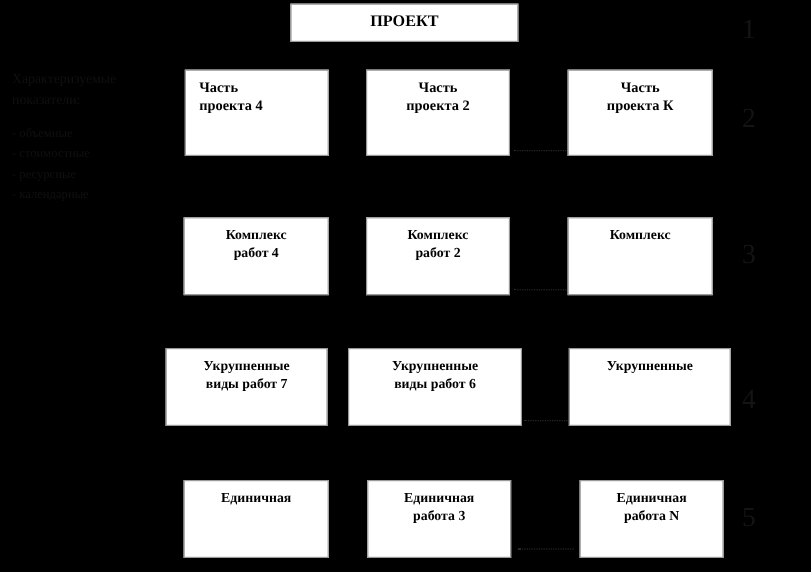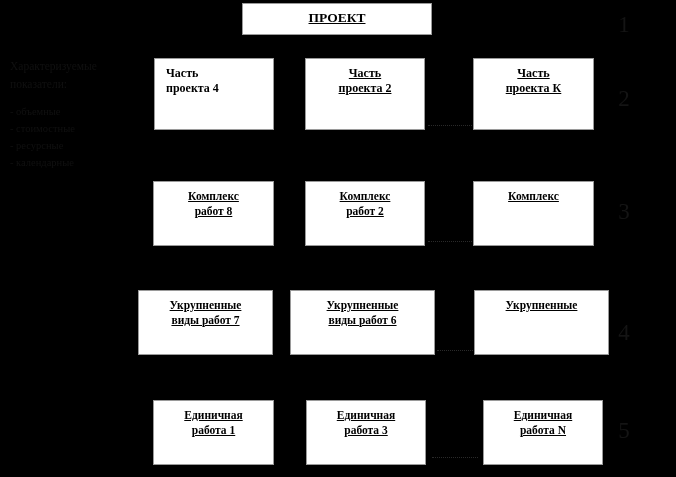--- a/index.html
+++ b/index.html
@@ -28,21 +28,21 @@
     font-weight: bold;
     line-height: 1.28;
     display: block;
     padding-top: 7px;
   }
   .node .line {
     display: block;
     white-space: nowrap;
   }
 
-  .node.center .line { text-align: center; text-decoration: underline; }
+  .node.center .line { text-align: center; }
   .node.leftal  { padding-left: 11px; }
   .node.leftal .line { text-align: left; }
 
   .node.root {
     padding-top: 5px;
   }
   .node.root .line { text-align: center; }
 
   
   .legend {
@@ -102,21 +102,21 @@
 
   <div class="node center" style="left:473px; top:58px; width:121px; height:72px; font-size:12px;">
     <span class="line">Часть</span>
     <span class="line">проекта К</span>
   </div>
 
   <div class="dots" style="left:428px; top:125px; width:44px;"></div>
 
   <div class="node center" style="left:153px; top:181px; width:121px; height:65px; font-size:11.5px;">
     <span class="line">Комплекс</span>
-    <span class="line">работ 8</span>
+    <span class="line">работ 4</span>
   </div>
 
   <div class="node center" style="left:305px; top:181px; width:120px; height:65px; font-size:11.5px;">
     <span class="line">Комплекс</span>
     <span class="line">работ 2</span>
   </div>
 
   <div class="node center" style="left:473px; top:181px; width:121px; height:65px; font-size:11.5px;">
     <span class="line">Комплекс</span>
   </div>
@@ -134,21 +134,20 @@
   </div>
 
   <div class="node center" style="left:474px; top:290px; width:135px; height:65px; font-size:11.5px;">
     <span class="line">Укрупненные</span>
   </div>
 
   <div class="dots" style="left:437px; top:350px; width:36px;"></div>
 
   <div class="node center" style="left:153px; top:400px; width:121px; height:65px; font-size:11.5px;">
     <span class="line">Единичная</span>
-    <span class="line">работа 1</span>
   </div>
 
   <div class="node center" style="left:306px; top:400px; width:120px; height:65px; font-size:11.5px;">
     <span class="line">Единичная</span>
     <span class="line">работа 3</span>
   </div>
 
   <div class="node center" style="left:483px; top:400px; width:120px; height:65px; font-size:11.5px;">
     <span class="line">Единичная</span>
     <span class="line">работа N</span>

